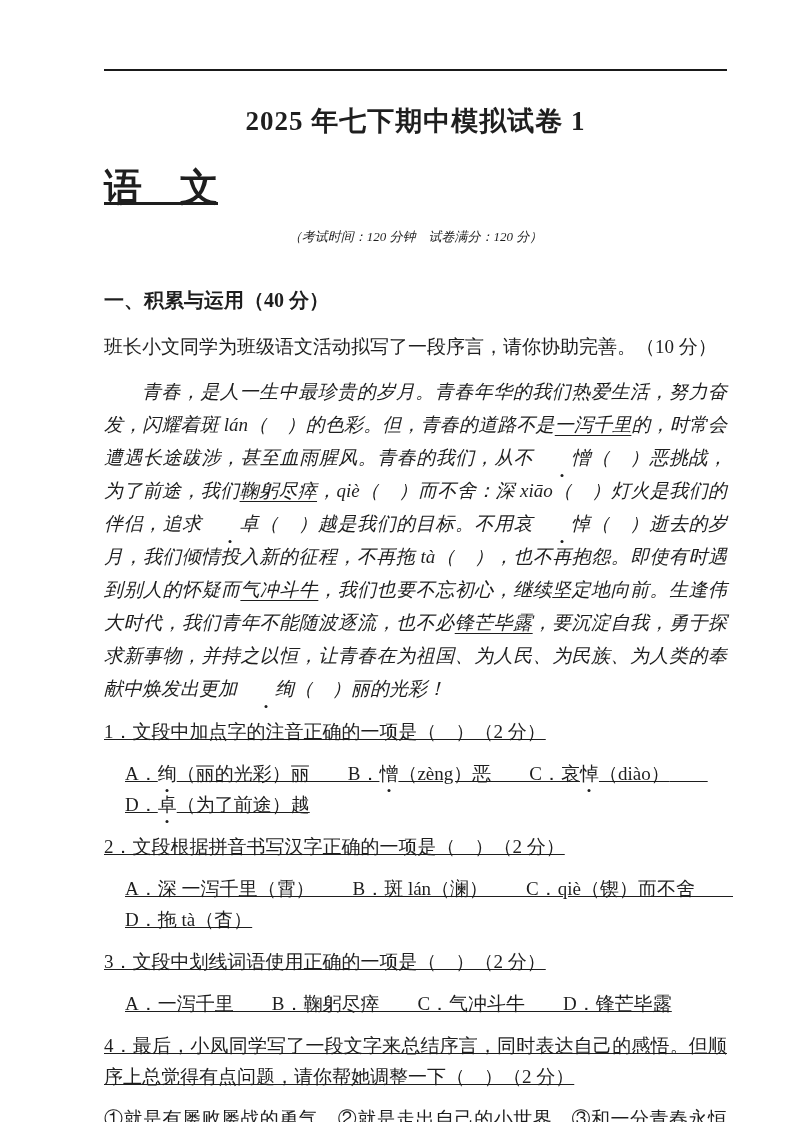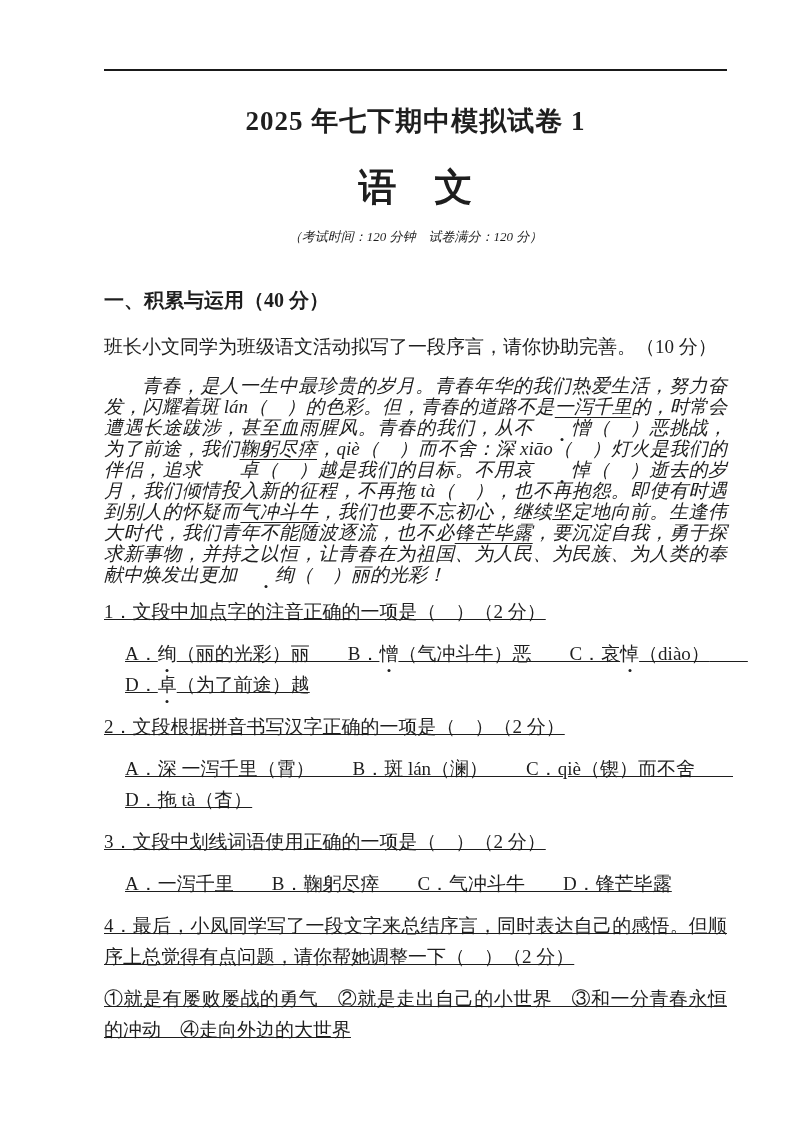--- a/index.html
+++ b/index.html
@@ -30,44 +30,45 @@
   }
   .title {
     margin-top: 24px;
     text-align: center;
     font-size: 27px;
     font-weight: bold;
     letter-spacing: 1px;
   }
   .subject {
     margin-top: 15px;
-    text-align: center;
+    text-align: left;
     font-size: 38px;
     font-weight: bold;
+    text-decoration: underline;
   }
   .exam-info {
     margin-top: 7px;
     text-align: center;
     font-size: 13px;
   }
   .kaiti {
     font-style: italic; 
   }
   .section-heading {
     margin-top: 33px;
     font-size: 20px;
     font-weight: bold;
   }
   .intro {
     margin-top: 10px;
     line-height: 30px;
   }
   .passage {
     margin: 5px 0 0 0;
-    line-height: 21px;
+    line-height: 33px;
     text-align: justify;
     text-indent: 2em;
   }
   .q {
     margin-top: 3px;
     line-height: 31px;
     text-decoration: underline;
   }
   .just { text-align: justify; }
   .opts { padding-left: 21px; }
@@ -107,21 +108,21 @@
   <div class="exam-info kaiti">（考试时间：120 分钟　试卷满分：120 分）</div>
 
   <div class="section-heading">一、积累与运用（40 分）</div>
 
   <div class="intro">班长小文同学为班级语文活动拟写了一段序言，请你协助完善。（10 分）</div>
 
   <p class="passage kaiti"><span>青春，是人一生中最珍贵的岁月。青春年华的我们热爱生活，努力奋发，闪耀着斑 lán（　）的色彩。但，青春的道路不是</span><span class="u">一泻千里</span><span>的，时常会遭遇长途跋涉，甚至血雨腥风。青春的我们，从不</span><span class="d">憎</span><span>（　）恶挑战，为了前途，我们</span><span class="u">鞠躬尽瘁</span><span>，qiè（　）而不舍：深 xiāo（　）灯火是我们的伴侣，追求</span><span class="d">卓</span><span>（　）越是我们的目标。不用哀</span><span class="d">悼</span><span>（　）逝去的岁月，我们倾情投入新的征程，不再拖 tà（　），也不再抱怨。即使有时遇到别人的怀疑而</span><span class="u">气冲斗牛</span><span>，我们也要不忘初心，继续坚定地向前。生逢伟大时代，我们青年不能随波逐流，也不必</span><span class="u">锋芒毕露</span><span>，要沉淀自我，勇于探求新事物，并持之以恒，让青春在为祖国、为人民、为民族、为人类的奉献中焕发出更加</span><span class="d">绚</span><span>（　）丽的光彩！</span></p>
 
   <div class="q just">1．文段中加点字的注音正确的一项是（　）（2 分）</div>
 
-  <div class="q opts"><span>A．</span><span class="d">绚</span><span>（丽的光彩）丽　　B．</span><span class="d">憎</span><span>（气冲斗牛）恶　　C．哀</span><span class="d">悼</span><span>（diào）　　D．</span><span class="d">卓</span><span>（为了前途）越</span></div>
+  <div class="q opts"><span>A．</span><span class="d">绚</span><span>（丽的光彩）丽　　B．</span><span class="d">憎</span><span>（zèng）恶　　C．哀</span><span class="d">悼</span><span>（diào）　　D．</span><span class="d">卓</span><span>（为了前途）越</span></div>
 
   <div class="q just">2．文段根据拼音书写汉字正确的一项是（　）（2 分）</div>
 
   <div class="q opts">A．深 一泻千里（霄）　　B．斑 lán（澜）　　C．qiè（锲）而不舍　　D．拖 tà（杳）</div>
 
   <div class="q just">3．文段中划线词语使用正确的一项是（　）（2 分）</div>
 
   <div class="q opts">A．一泻千里　　B．鞠躬尽瘁　　C．气冲斗牛　　D．锋芒毕露</div>
 
   <div class="q just">4．最后，小凤同学写了一段文字来总结序言，同时表达自己的感悟。但顺序上总觉得有点问题，请你帮她调整一下（　）（2 分）</div>

